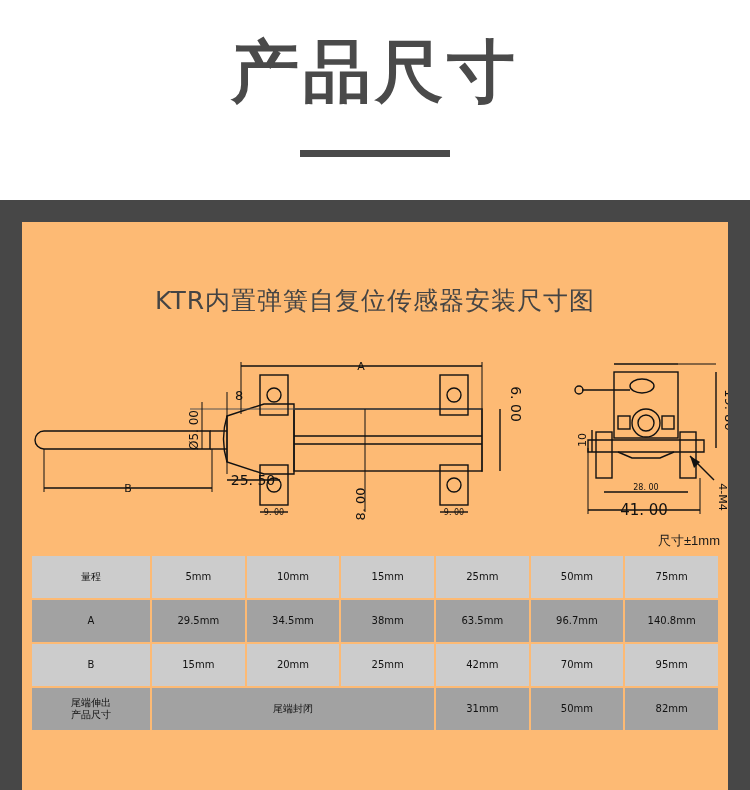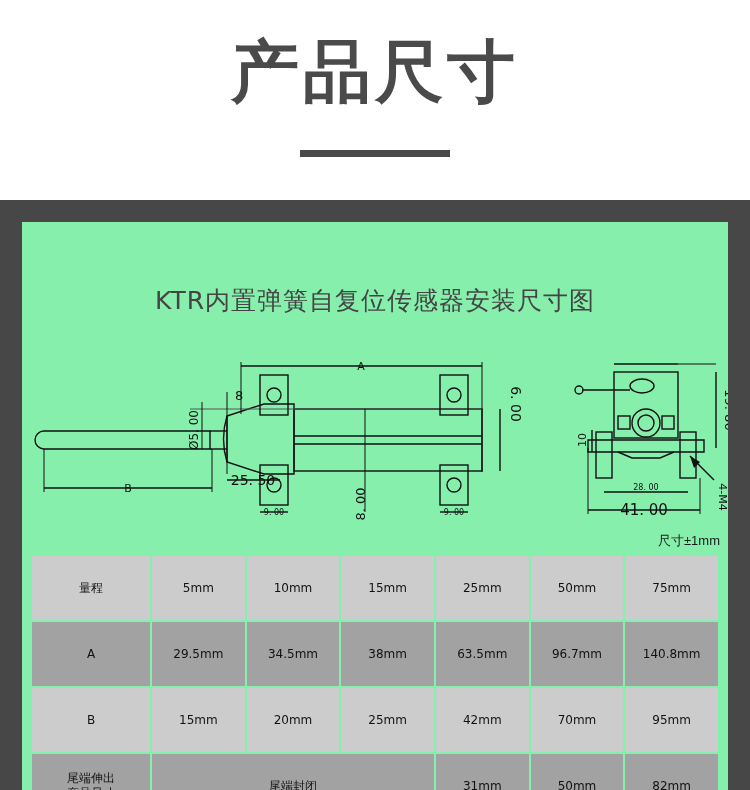--- a/index.html
+++ b/index.html
@@ -61,21 +61,21 @@
     left: 0; top: 200px;
     width: 750px;
     height: 590px;
     background: #474747;
     padding: 22px 22px 0 22px;
   }
   .frame-inner {
     position: relative;
     width: 706px;
     height: 568px;
-    background: #86efac;
+    background: #fdba74;
     overflow: hidden;
   }
 
   
   .draw-title {
     position: absolute;
     left: 0; top: 62px;
     width: 706px;
     text-align: center;
     font-size: 25px;
@@ -104,24 +104,24 @@
   .spec-table {
     position: absolute;
     left: 8px;
     top: 332px;
     width: 690px;
     border-collapse: separate;
     border-spacing: 2px;
     table-layout: fixed;
   }
   .spec-table td {
-    height: 64px;
+    height: 42px;
     text-align: center;
     vertical-align: middle;
-    font-size: 12px;
+    font-size: 10px;
     color: #111111;
     font-family: "DejaVu Sans", "Liberation Sans", sans-serif;
     line-height: 1.25;
   }
   .row-light td { background: #cccccc; }
   .row-dark td  { background: #a2a2a2; }
   .col-label { width: 118px; font-size: 17px; }
   .hdr-label { font-size: 17px; }
   .tail-label { font-size: 16px; }
   .tail-merge { font-size: 17px; }

